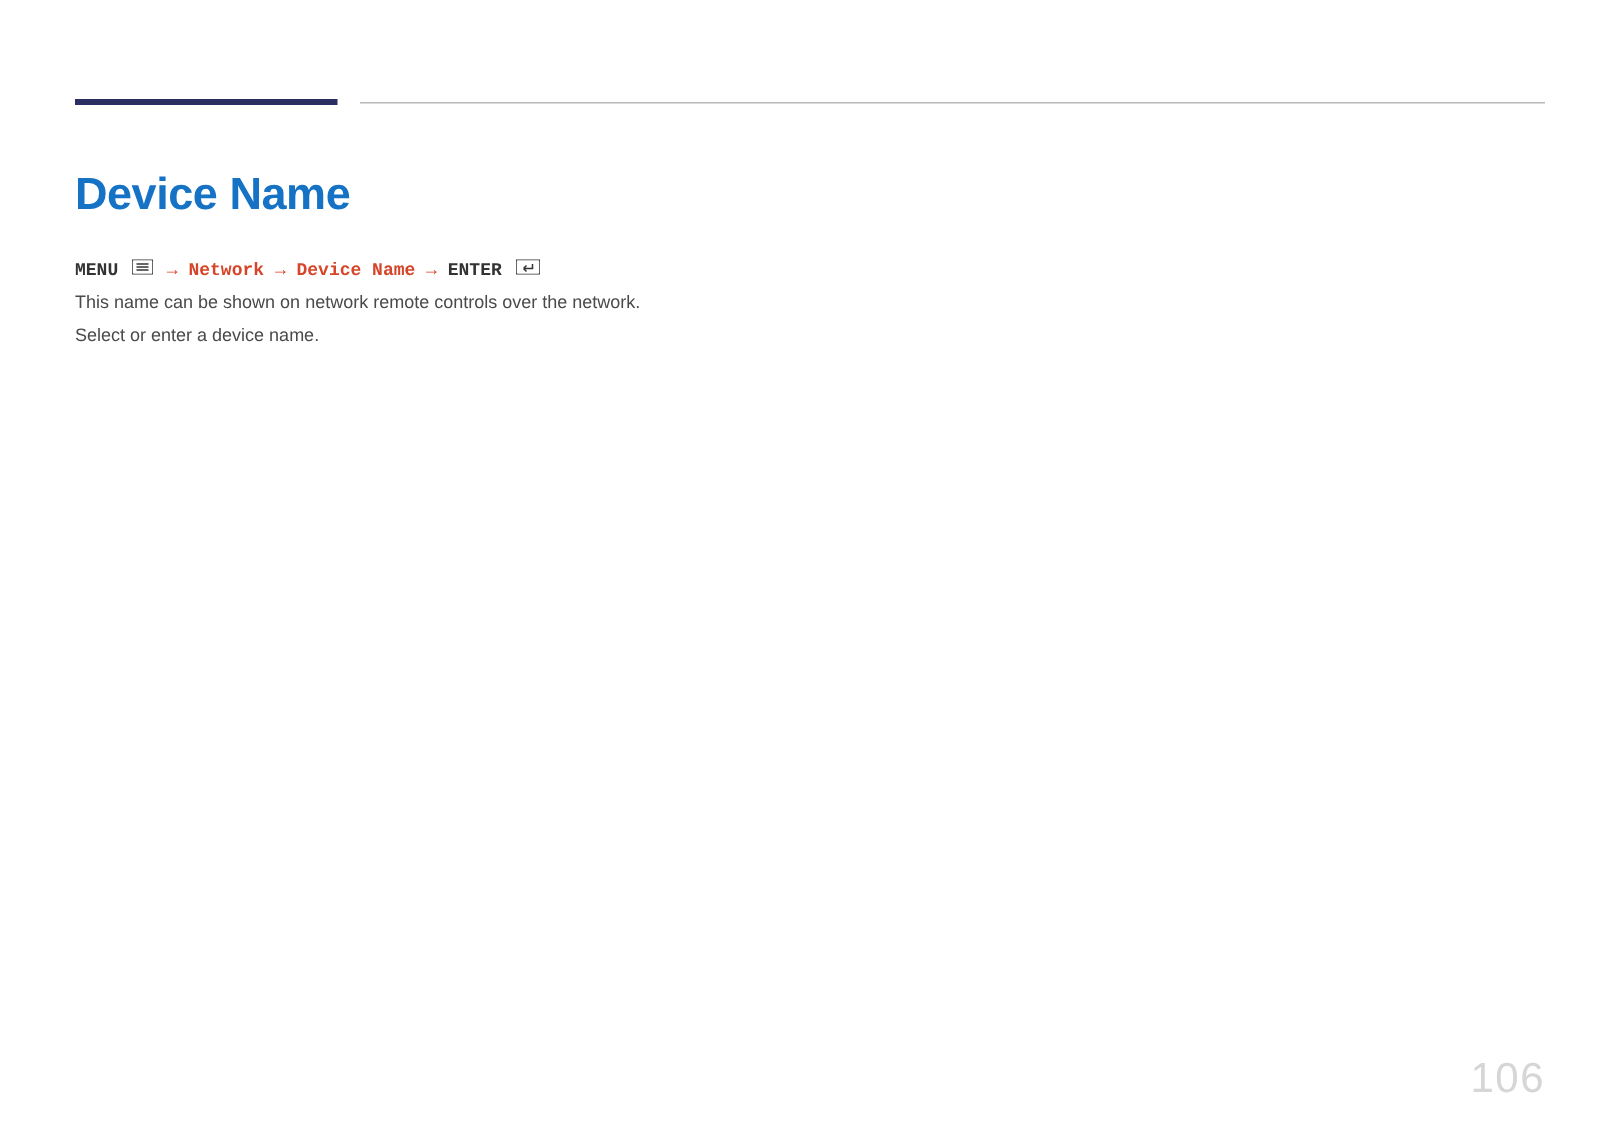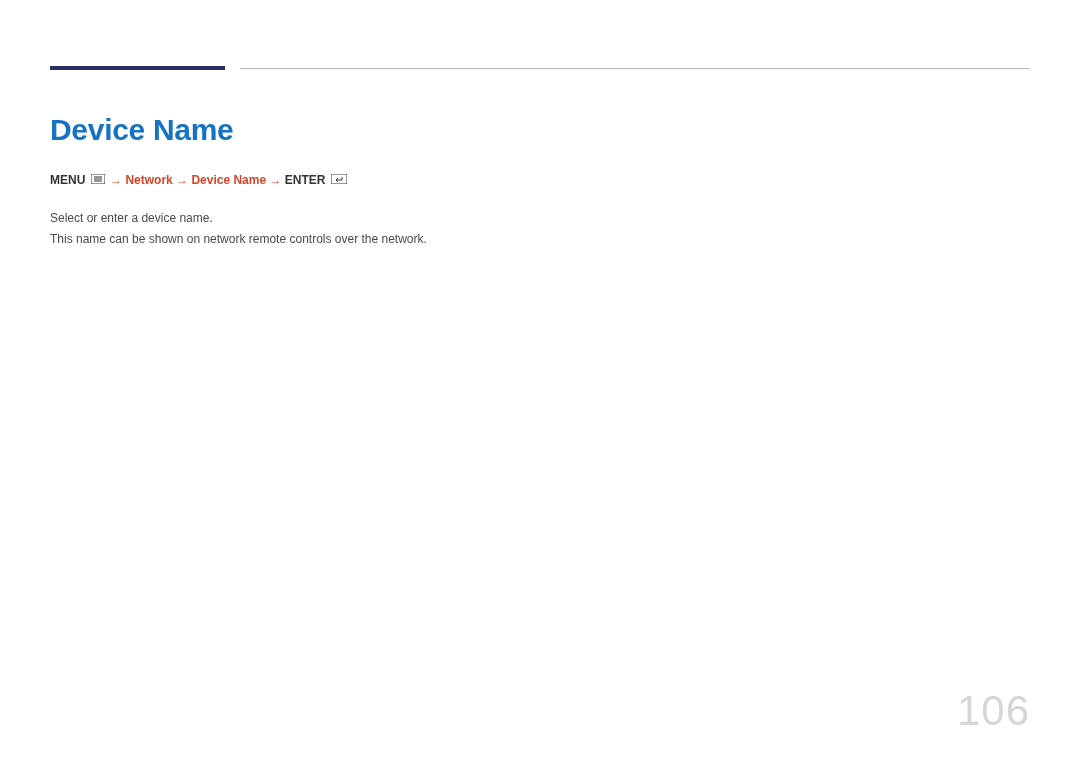--- a/index.html
+++ b/index.html
@@ -46,22 +46,23 @@
     }
     .section-title {
       font-size: 30px;
       font-weight: bold;
       color: #1572c4;
       margin-bottom: 25px;
       letter-spacing: -0.3px;
     }
     .nav-path {
       font-size: 12px;
-      margin-bottom: 20px;
+      margin-bottom: 3px;
       line-height: 1.4;
+      font-family: Liberation Mono, monospace;
     }
     .nav-black {
       color: #333333;
       font-weight: bold;
     }
     .nav-red {
       color: #d6452a;
       font-weight: bold;
     }
     .menu-icon {
@@ -77,21 +78,21 @@
     .body-text {
       font-size: 12px;
       color: #4a4a4a;
       line-height: 1.6;
       margin-bottom: 2px;
     }
     .page-number {
       position: absolute;
       bottom: 28px;
       right: 50px;
-      font-size: 42px;
+      font-size: 28px;
       color: #d6d6d6;
       font-weight: 300;
       letter-spacing: 1px;
     }
   </style>
 </head>
 <body>
 
 <div class="page-header">
   <div class="header-accent"></div>
@@ -118,17 +119,17 @@
     <span class="nav-red">→</span>
     <span class="nav-black">ENTER</span>
     <span class="enter-icon">
       <svg width="16" height="10" viewBox="0 0 16 10">
         <rect x="0" y="0" width="16" height="10" rx="1" fill="none" stroke="#333" stroke-width="1"></rect>
         <path d="M11 3 L11 6 L5 6 M5 6 L7 4 M5 6 L7 8" fill="none" stroke="#333" stroke-width="1"></path>
       </svg>
     </span>
   </div>
 
+  <p class="body-text">This name can be shown on network remote controls over the network.</p>
   <p class="body-text">Select or enter a device name.</p>
-  <p class="body-text">This name can be shown on network remote controls over the network.</p>
 </div>
 
 <div class="page-number">106</div>
 
 </body></html>

